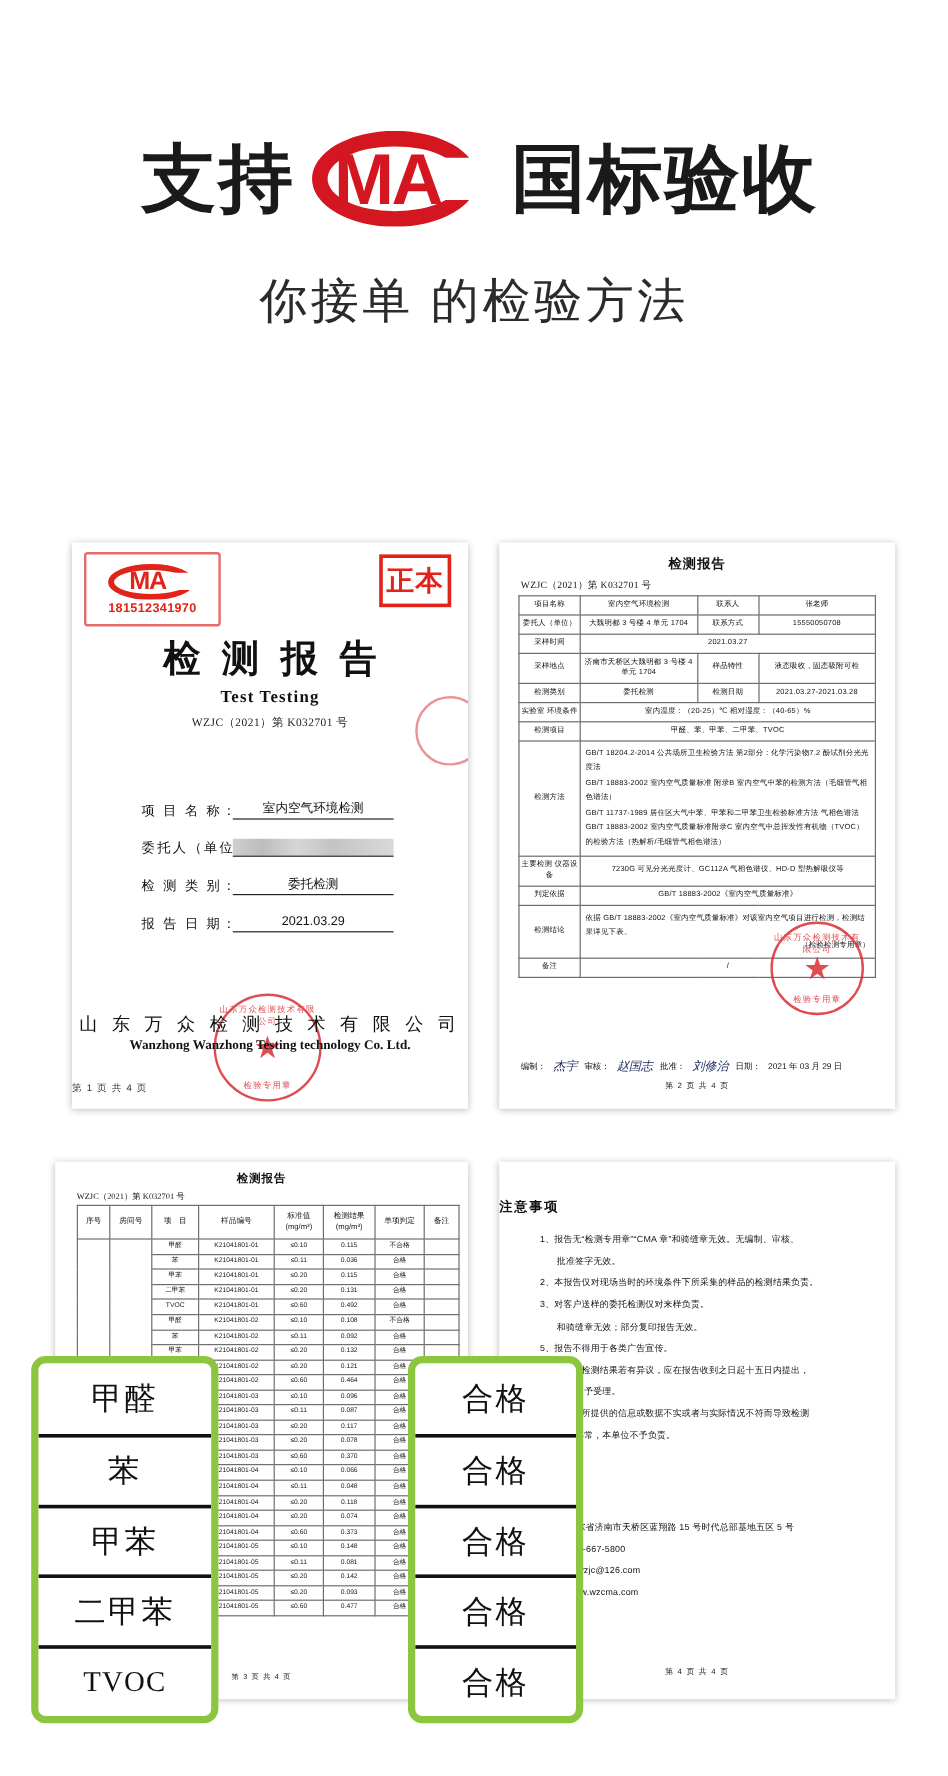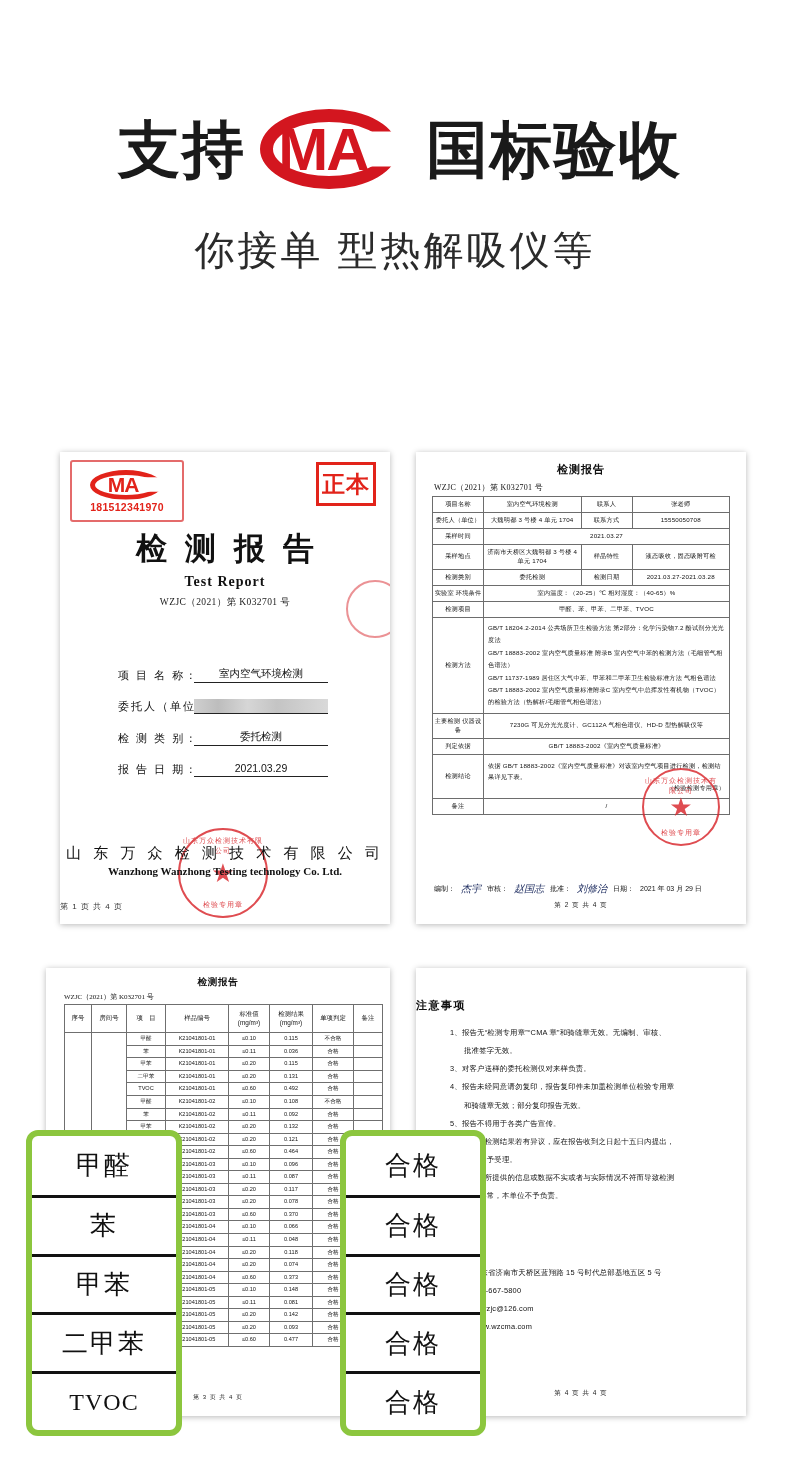--- a/index.html
+++ b/index.html
@@ -252,35 +252,35 @@
 
   <div class="hero">
     <div class="hero-title">
       <span class="ht">支持</span>
       <span class="cma-mark">
         <span class="ring"></span>
         <span class="ma">MA</span>
       </span>
       <span class="ht">国标验收</span>
     </div>
-    <div class="hero-sub">你接单 型热解吸仪等</div>
+    <div class="hero-sub">你接单 的检验方法</div>
   </div>
 
   <div class="doc" id="doc1">
     <div class="d1-cma">
       <span class="mini">
         <span class="ring"></span>
         <span class="ma">MA</span>
       </span>
       <span class="num">181512341970</span>
     </div>
     <div class="d1-zhengben">正本</div>
 
     <div class="d1-title">检测报告</div>
-    <div class="d1-title-en">Test    Report</div>
+    <div class="d1-title-en">Test    Testing</div>
     <div class="d1-no">WZJC（2021）第 K032701 号</div>
 
     <div class="d1-fields">
       <div class="d1-row">
         <span class="lbl">项 目 名 称：</span>
         <span class="val">室内空气环境检测</span>
       </div>
       <div class="d1-row">
         <span class="lbl">委托人（单位）：</span>
         <span class="val redacted"></span>
@@ -627,22 +627,22 @@
         </tbody>
     </table>
     <div class="d3-page">第 3 页 共 4 页</div>
   </div>
 
   <div class="doc" id="doc4">
     <div class="d4-title">注意事项</div>
     <div class="d4-list" id="d4list">
         <div class="d4-item">1、报告无“检测专用章”“CMA 章”和骑缝章无效。无编制、审核、</div>
         <div class="d4-item indent">批准签字无效。</div>
+        <div class="d4-item">2、本报告仅对现场当时的环境条件下所采集的样品的检测结果负责。</div>
         <div class="d4-item">3、对客户送样的委托检测仅对来样负责。</div>
-        <div class="d4-item">4、报告未经同意请勿复印，报告复印件未加盖检测单位检验专用章</div>
         <div class="d4-item indent">和骑缝章无效；部分复印报告无效。</div>
         <div class="d4-item">5、报告不得用于各类广告宣传。</div>
         <div class="d4-item">6、对报告检测结果若有异议，应在报告收到之日起十五日内提出，</div>
         <div class="d4-item indent">逾期不予受理。</div>
         <div class="d4-item">7、因客户所提供的信息或数据不实或者与实际情况不符而导致检测</div>
         <div class="d4-item indent">结果异常，本单位不予负责。</div>
       </div>
     <div class="d4-contact" id="d4contact">
         <div>地址：山东省济南市天桥区蓝翔路 15 号时代总部基地五区 5 号</div>
         <div>电话：400-667-5800</div>

